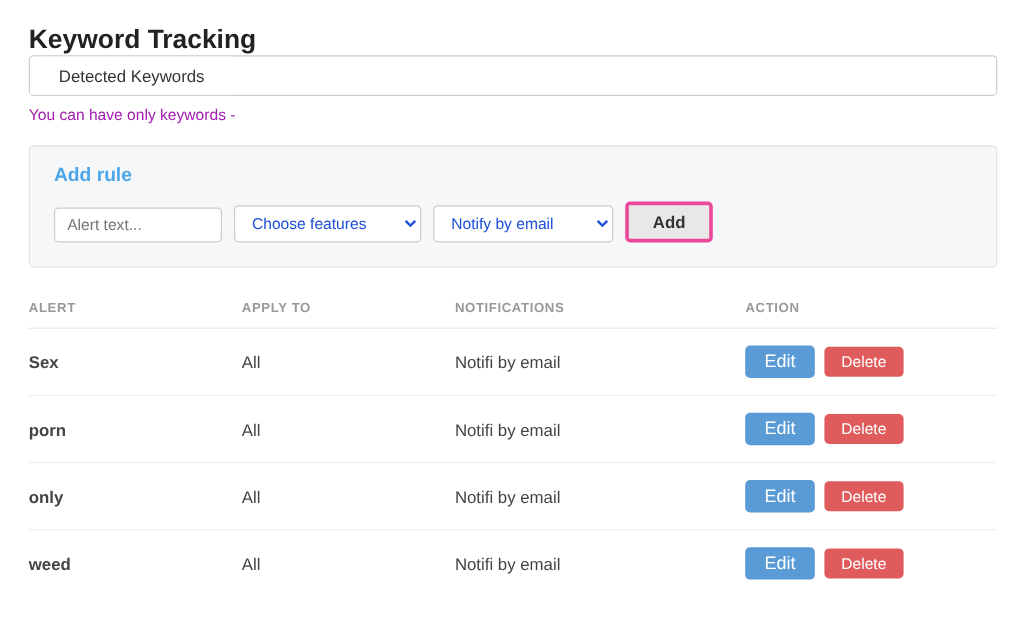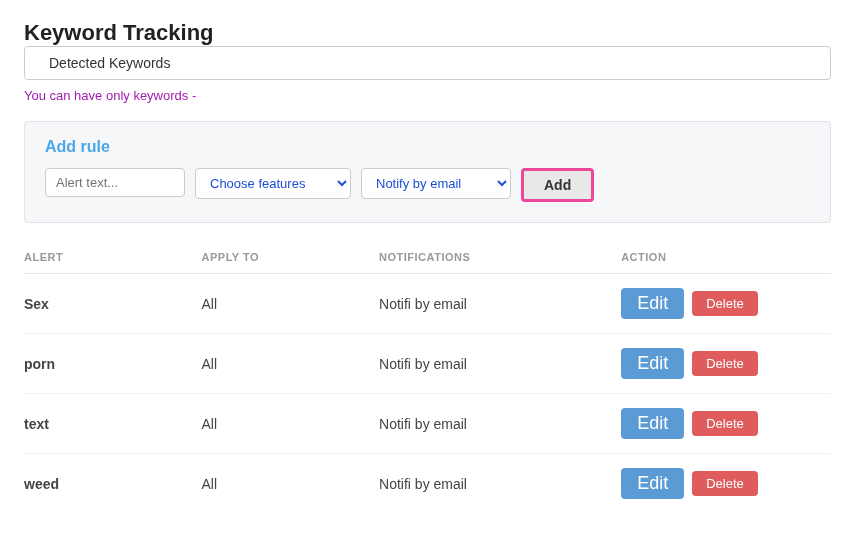--- a/index.html
+++ b/index.html
@@ -64,21 +64,21 @@
 
     .add-rule-title {
       color: #4da6e8;
       font-size: 16px;
       font-weight: 600;
       margin-bottom: 12px;
     }
 
     .rule-inputs {
       display: flex;
-      align-items: flex-start;
+      align-items: flex-end;
       gap: 10px;
     }
 
     .alert-input {
       padding: 6px 10px;
       border: 1px solid #ccc;
       border-radius: 4px;
       font-size: 13px;
       width: 140px;
       color: #aaa;
@@ -150,21 +150,21 @@
       gap: 8px;
       align-items: center;
     }
 
     .edit-btn {
       padding: 5px 16px;
       background: #5b9bd5;
       border: none;
       border-radius: 4px;
       color: #fff;
-      font-size: 18px;
+      font-size: 15px;
       cursor: pointer;
     }
 
     .delete-btn {
       padding: 5px 14px;
       background: #e05c5c;
       border: none;
       border-radius: 4px;
       color: #fff;
       font-size: 13px;
@@ -226,21 +226,21 @@
       <td class="col-apply">All</td>
       <td class="col-notif">Notifi by email</td>
       <td class="col-action">
         <div class="action-cell">
           <button class="edit-btn">Edit</button>
           <button class="delete-btn">Delete</button>
         </div>
       </td>
     </tr>
       <tr>
-      <td class="col-alert">text</td>
+      <td class="col-alert">only</td>
       <td class="col-apply">All</td>
       <td class="col-notif">Notifi by email</td>
       <td class="col-action">
         <div class="action-cell">
           <button class="edit-btn">Edit</button>
           <button class="delete-btn">Delete</button>
         </div>
       </td>
     </tr>
       <tr>

